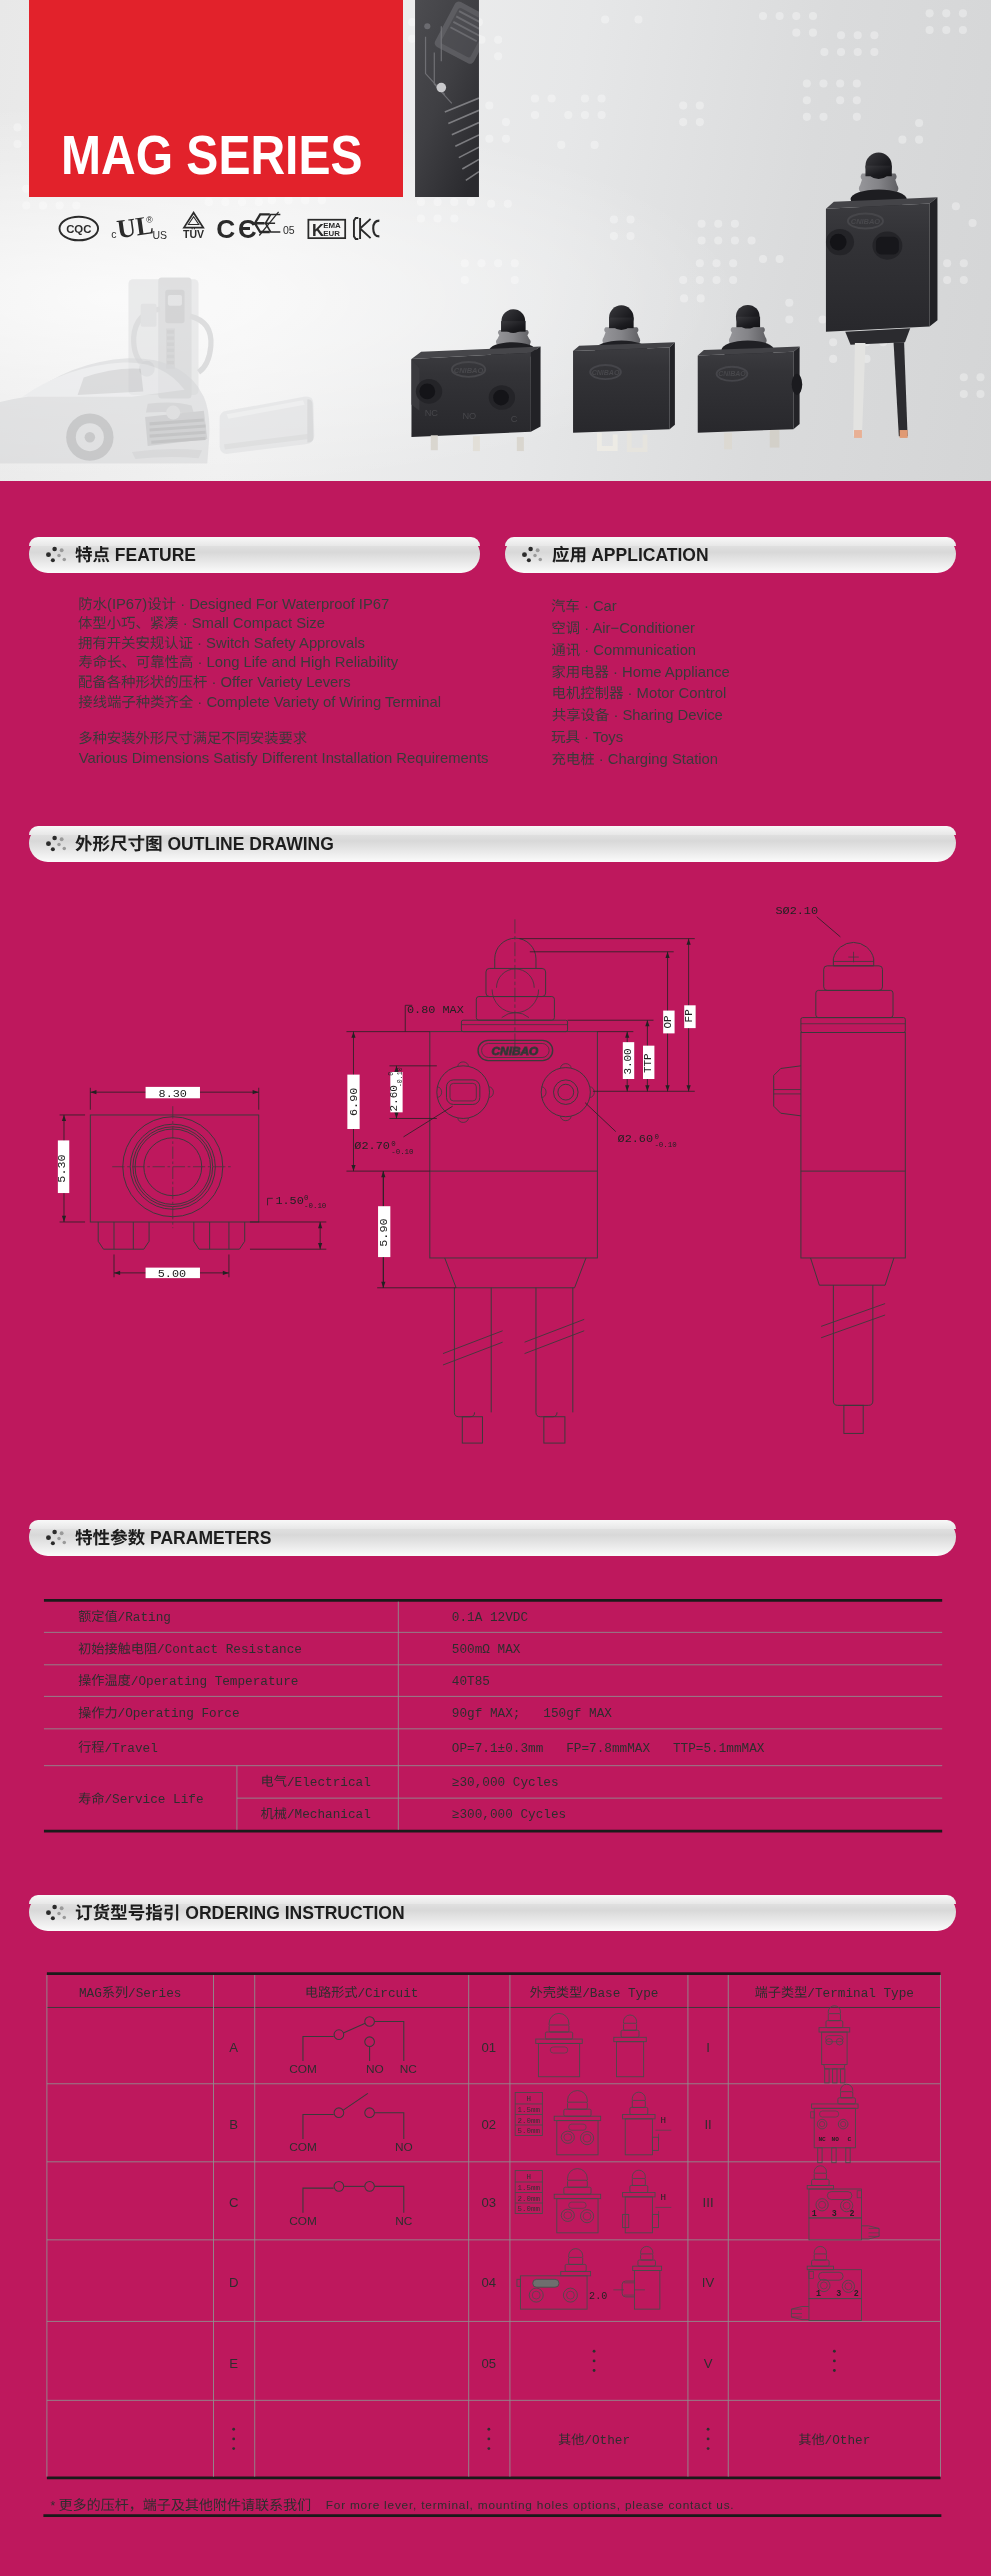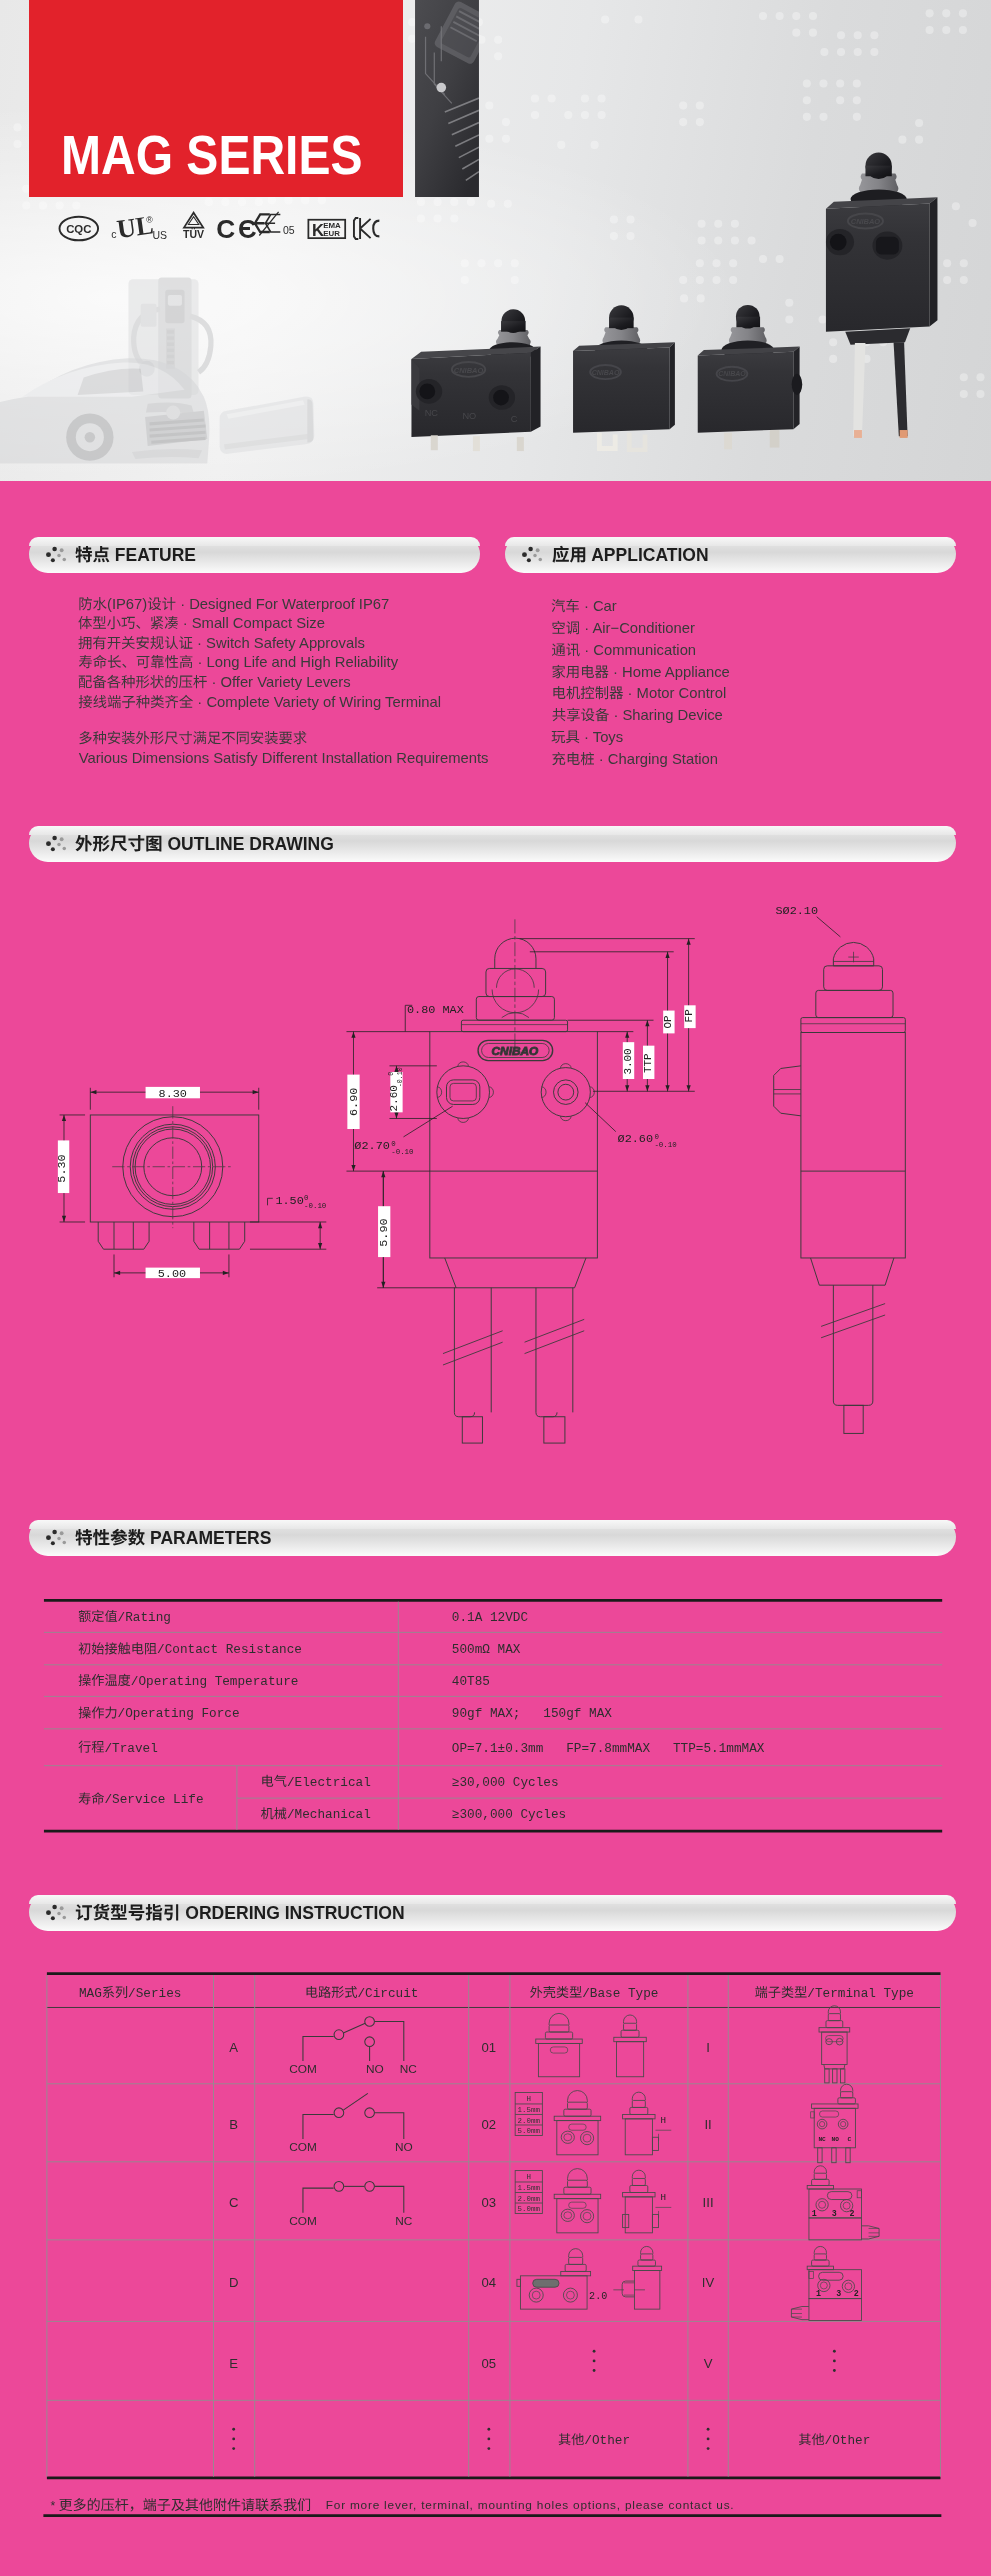--- a/index.html
+++ b/index.html
@@ -1,14 +1,14 @@
 <!DOCTYPE html>
 <html style="font-size:14px"><head><meta charset="utf-8"><title>MAG</title><style>
 html,body{margin:0;padding:0;}
-#page{position:relative;width:991px;height:2576px;background:#ec4899;overflow:hidden;
+#page{position:relative;width:991px;height:2576px;background:#be185d;overflow:hidden;
  font-family:"Liberation Sans",sans-serif;}
 .abs{position:absolute;}
 .pill{position:absolute;height:36px;border-radius:17.5px 17.5px 19.3px 19.3px;
  background:linear-gradient(180deg,#ebebeb 0%,#d8d8d8 42%,#e6e6e6 66%,#fbfbfb 100%);}
 .pill:after{content:"";position:absolute;left:0;right:0;top:0;height:8.8px;border-radius:16.7px 16.7px 0 0;
  background:linear-gradient(180deg,#f8f8f8,#e7e7e7);}
 </style></head><body>
 <div id="page">
 <div class="abs" style="left:0;top:0;width:991px;height:481px;
 background:

